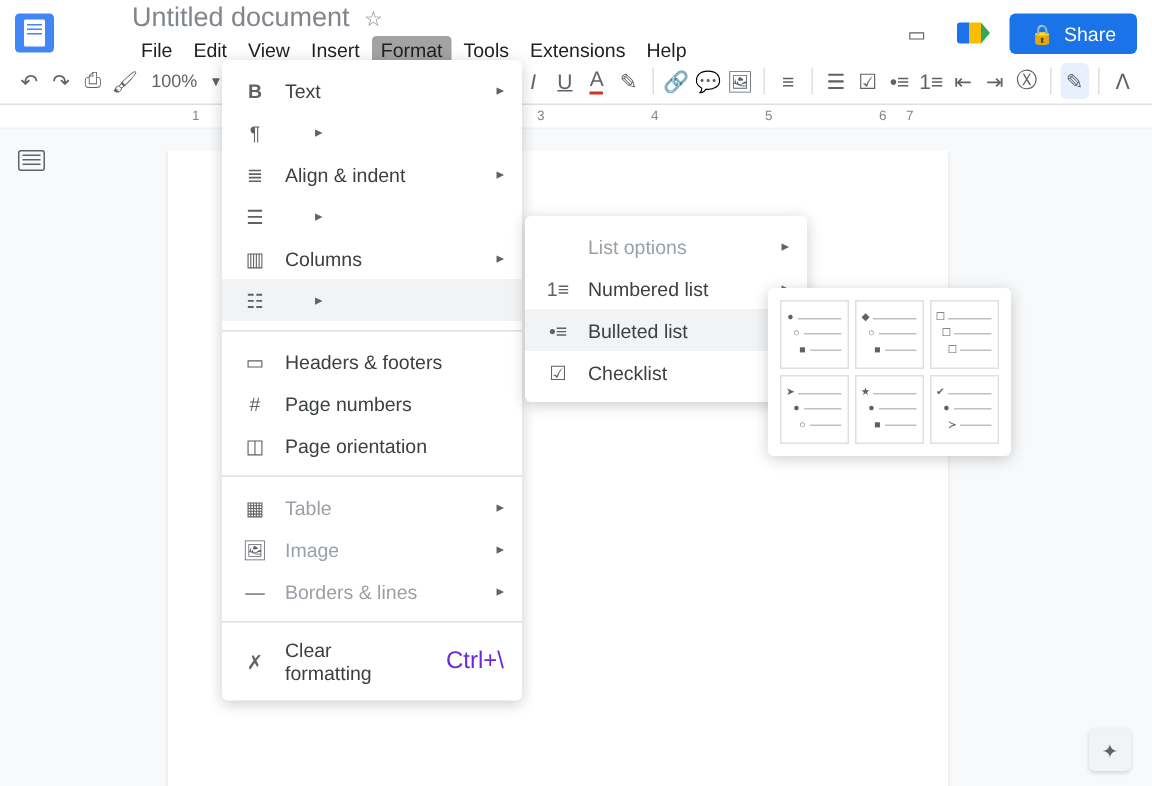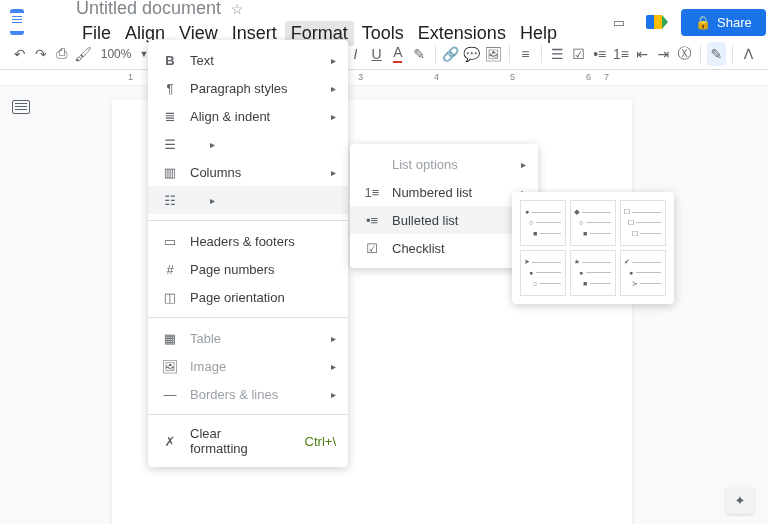--- a/index.html
+++ b/index.html
@@ -5,22 +5,22 @@
 * { box-sizing: border-box; margin: 0; padding: 0; }
 body { font-family: Arial, sans-serif; font-size: 13px; color: #3c4043; background: #fff; width: 768px; height: 524px; overflow: hidden; position: relative; }
 .header { display: flex; align-items: center; padding: 6px 10px 0; height: 38px; gap: 42px; }
 .logo { width: 26px; height: 26px; background: #4285f4; border-radius: 3px; display: flex; align-items: center; justify-content: center; margin-right: 10px; }
 .logo-inner { width: 14px; height: 18px; background: #fff; border-radius: 1px; position: relative; }
 .logo-inner::before { content: ''; position: absolute; top: 3px; left: 2px; right: 2px; height: 1px; background: #4285f4; box-shadow: 0 3px 0 #4285f4, 0 6px 0 #4285f4; }
 .title-area { flex: 1; }
 .doc-title { font-size: 18px; color: #80868b; display: inline-block; margin-right: 6px; }
 .star { color: #80868b; font-size: 14px; }
 .menubar { display: flex; gap: 2px; margin-top: 2px; }
-.menu-item { padding: 2px 6px; font-size: 18px; color: #202124; cursor: pointer; border-radius: 3px; }
-.menu-item.active { background: #e5e5e5; text-align: right; }
+.menu-item { padding: 2px 6px; font-size: 13px; color: #202124; cursor: pointer; border-radius: 3px; }
+.menu-item.active { background: #a3a3a3; text-align: right; }
 .header-right { display: flex; align-items: center; gap: 10px; }
 .icon-btn { width: 28px; height: 28px; display: flex; align-items: center; justify-content: center; color: #5f6368; cursor: pointer; }
 .meet-icon { display: flex; }
 .meet-icon span:nth-child(1) { width: 8px; height: 14px; background: #1a73e8; border-radius: 2px 0 0 2px; }
 .meet-icon span:nth-child(2) { width: 8px; height: 14px; background: #fbbc04; }
 .meet-icon span:nth-child(3) { width: 0; height: 0; border-top: 7px solid transparent; border-bottom: 7px solid transparent; border-left: 6px solid #34a853; }
 .share-btn { background: #1a73e8; color: #fff; padding: 6px 14px; border-radius: 4px; font-size: 13px; display: flex; align-items: center; gap: 6px; cursor: pointer; }
 .toolbar { display: flex; align-items: center; padding: 3px 10px; border-bottom: 1px solid #e0e0e0; height: 32px; gap: 2px; }
 .tb-btn { width: 24px; height: 24px; display: flex; align-items: center; justify-content: center; color: #5f6368; cursor: pointer; font-size: 14px; }
 .tb-sep { width: 1px; height: 18px; background: #e0e0e0; margin: 0 4px; }
@@ -36,21 +36,21 @@
 .outline-icon { width: 18px; height: 14px; border: 1.5px solid #5f6368; border-radius: 2px; position: relative; }
 .outline-icon::before { content: ''; position: absolute; top: 2px; left: 2px; right: 2px; height: 1px; background: #5f6368; box-shadow: 0 3px 0 #5f6368, 0 6px 0 #5f6368; }
 .doc-page { background: #fff; width: 520px; margin-left: 70px; margin-top: 14px; box-shadow: 0 1px 3px rgba(0,0,0,0.1); height: 600px; }
 .dropdown { position: absolute; background: #fff; border-radius: 4px; box-shadow: 0 2px 10px rgba(0,0,0,0.2); padding: 6px 0; z-index: 10; font-size: 13px; }
 .dd-item { display: flex; align-items: center; padding: 5px 12px; cursor: pointer; min-height: 28px; }
 .dd-item:hover, .dd-item.highlight { background: #f1f3f4; }
 .dd-item.disabled { color: #9aa0a6; }
 .dd-icon { width: 20px; margin-right: 10px; color: #5f6368; display: flex; align-items: center; justify-content: center; font-size: 13px; }
 .dd-label { flex: 1; }
 .dd-arrow { color: #5f6368; font-size: 10px; margin-left: 20px; }
-.dd-shortcut { color: #4d7c0f; font-size: 13px; margin-left: 30px; }
+.dd-shortcut { color: #6d28d9; font-size: 16px; margin-left: 30px; }
 .dd-sep { height: 1px; background: #e0e0e0; margin: 6px 0; }
 .format-menu { top: 40px; left: 148px; width: 200px; }
 .bullets-submenu { top: 144px; left: 350px; width: 188px; }
 .bullet-styles { position: absolute; top: 192px; left: 512px; background: #fff; border-radius: 4px; box-shadow: 0 2px 10px rgba(0,0,0,0.2); padding: 8px; z-index: 12; display: grid; grid-template-columns: repeat(3, 1fr); gap: 4px; }
 .bullet-opt { width: 46px; height: 46px; border: 1px solid #e0e0e0; padding: 6px 4px; cursor: pointer; display: flex; flex-direction: column; justify-content: space-around; }
 .bline { display: flex; align-items: center; gap: 3px; }
 .bmark { width: 4px; height: 4px; font-size: 7px; line-height: 4px; color: #5f6368; display: flex; align-items: center; justify-content: center; }
 .bbar { flex: 1; height: 1px; background: #bdc1c6; }
 .indent1 { margin-left: 4px; }
 .indent2 { margin-left: 8px; }
@@ -61,21 +61,21 @@
 
 <div class="header">
   <div class="logo">
       <div class="logo-inner"></div>
     </div>
   <div class="title-area">
     <span class="doc-title">Untitled document</span>
     <span class="star">☆</span>
     <div class="menubar">
       <span class="menu-item">File</span>
-      <span class="menu-item">Align</span>
+      <span class="menu-item">Edit</span>
       <span class="menu-item">View</span>
       <span class="menu-item">Insert</span>
       <span class="menu-item active">Format</span>
       <span class="menu-item">Tools</span>
       <span class="menu-item">Extensions</span>
       <span class="menu-item">Help</span>
     </div>
   </div>
   <div class="header-right">
     <div class="icon-btn">▭</div>
@@ -152,21 +152,20 @@
 <div class="dropdown format-menu">
   <div class="dd-item">
       <span class="dd-icon">
         <b>B</b>
       </span>
       <span class="dd-label">Text</span>
       <span class="dd-arrow">▸</span>
     </div>
   <div class="dd-item">
       <span class="dd-icon">¶</span>
-      <span class="dd-label">Paragraph styles</span>
       <span class="dd-arrow">▸</span>
     </div>
   <div class="dd-item">
       <span class="dd-icon">≣</span>
       <span class="dd-label">Align &amp; indent</span>
       <span class="dd-arrow">▸</span>
     </div>
   <div class="dd-item">
       <span class="dd-icon">☰</span>
       <span class="dd-arrow">▸</span>

